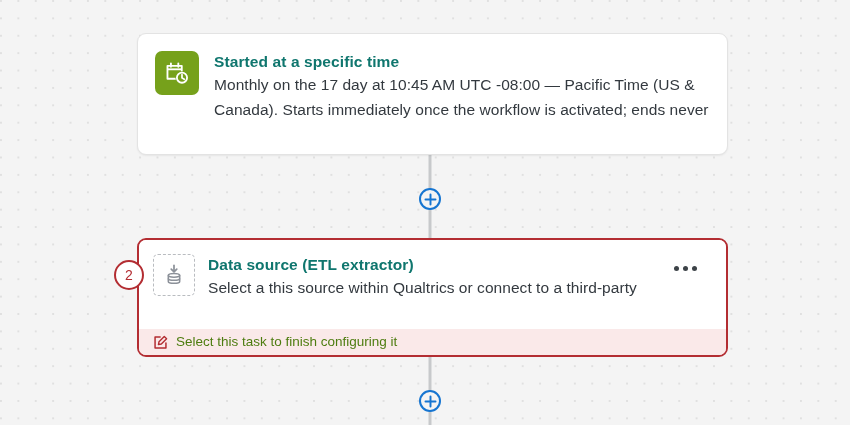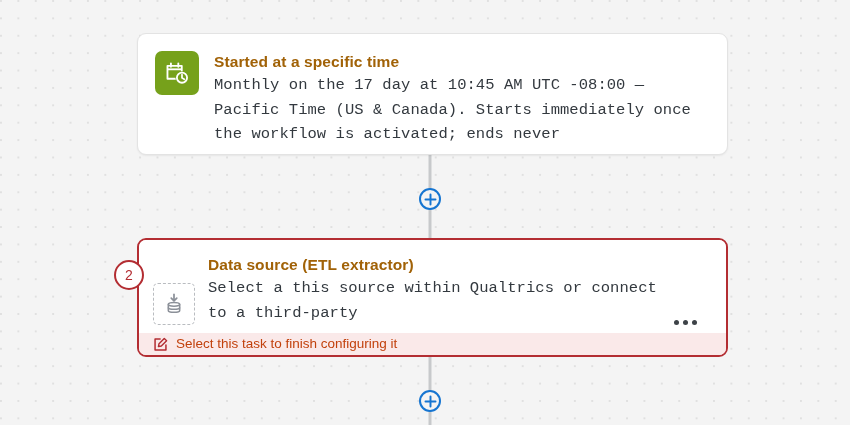--- a/index.html
+++ b/index.html
@@ -89,49 +89,48 @@
     align-items: center;
     justify-content: center;
     margin-right: 15px;
   }
 
   .card-body { flex: 1; min-width: 0; }
 
   .card-title {
     font-size: 15.5px;
     font-weight: bold;
-    color: #a16207;
+    color: #0f766e;
     line-height: 21px;
     margin: 0 0 1px 0;
     letter-spacing: 0.1px;
   }
   .card-desc {
     font-size: 15.5px;
     color: #33393f;
     line-height: 24.5px;
     margin: 0;
     letter-spacing: 0.05px;
-    font-family: Liberation Mono, monospace;
   }
 
   
   #card-task {
     left: 137px;
     top: 238px;
     width: 591px;
     height: 119px;
     border: 2px solid #b32d32;
     overflow: hidden;
     display: flex;
     flex-direction: column;
   }
   .task-main {
     flex: 1;
     display: flex;
-    align-items: flex-end;
+    align-items: flex-start;
     padding: 14px 26px 8px 14px;
     background: #ffffff;
   }
   .task-icon-box {
     width: 40px;
     height: 40px;
     min-width: 40px;
     border: 1px dashed #b9bcc0;
     border-radius: 5px;
     display: flex;
@@ -166,21 +165,21 @@
     align-items: center;
     padding: 0 0 0 14px;
   }
   .task-footer .err-icon {
     display: flex;
     align-items: center;
     margin-right: 8px;
   }
   .task-footer .err-text {
     font-size: 13.5px;
-    color: #c2410c;
+    color: #4d7c0f;
     line-height: 16px;
   }
 
   
   .step-badge {
     position: absolute;
     left: 114px;
     top: 260px;
     width: 30px;
     height: 30px;

